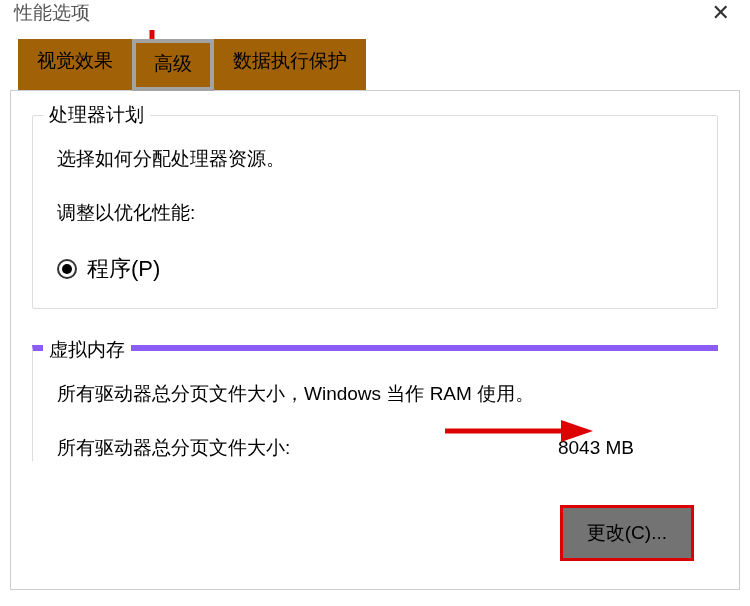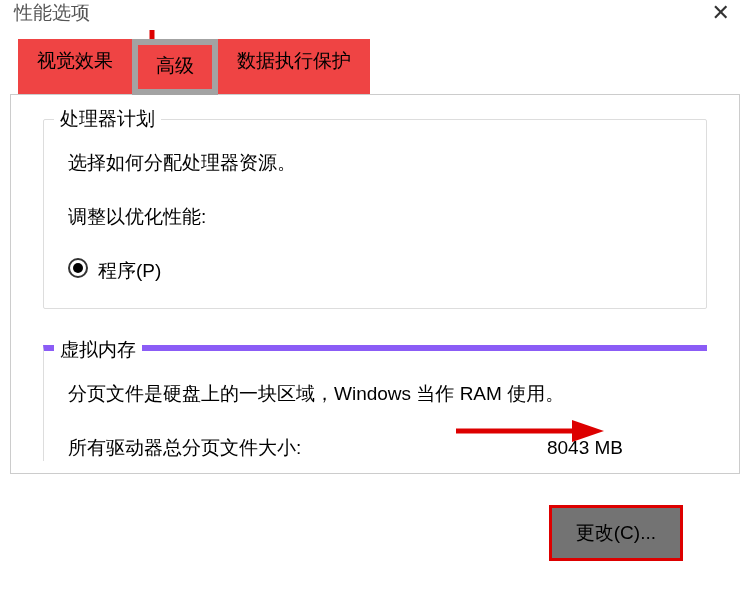--- a/index.html
+++ b/index.html
@@ -28,39 +28,39 @@
     }
     .tabs {
       display: flex;
       padding: 0 18px;
       position: relative;
       top: 1px;
     }
     .tab {
       padding: 8px 18px 10px;
       font-size: 19px;
-      background: #ef4444;
+      background: #a16207;
       border: 1px solid transparent;
       cursor: pointer;
       position: relative;
     }
     .tab-active {
       border: 1px solid #ccc;
       border-bottom: 1px solid #fff;
       z-index: 2;
     }
     .tab-highlight {
-      border: 6px solid #a3a3a3;
+      border: 4px solid #a3a3a3;
       z-index: 3;
     }
     .content {
       margin: 0 10px;
       border: 1px solid #ccc;
-      padding: 24px 32px;
-      height: 380px;
+      padding: 24px 21px;
+      height: 500px;
       position: relative;
     }
     .group {
       border: 1px solid #ddd;
       border-radius: 2px;
       padding: 30px 24px 24px;
       position: relative;
       margin-bottom: 36px;
     }
     .group-title {
@@ -75,23 +75,23 @@
       font-size: 19px;
       margin-bottom: 28px;
     }
     .radio-row {
       display: flex;
       align-items: center;
       gap: 140px;
     }
     .radio-item {
       display: flex;
-      align-items: flex-start;
+      align-items: center;
       gap: 10px;
-      font-size: 19px;
+      font-size: 22px;
       cursor: pointer;
     }
     .radio {
       width: 20px;
       height: 20px;
       border: 2px solid #333;
       border-radius: 50%;
       display: flex;
       align-items: center;
       justify-content: center;
@@ -178,21 +178,21 @@
         <span class="radio">
             <span class="radio-inner"></span>
           </span>
         <span>程序(P)</span>
       </div>
     </div>
   </div>
 
   <div class="vm-group">
     <div class="group-title">虚拟内存</div>
-    <div class="group-text">分页文件是硬盘上的一块区域，Windows 当作 RAM 使用。</div>
+    <div class="group-text">所有驱动器总分页文件大小，Windows 当作 RAM 使用。</div>
     <div class="row">
       <span>所有驱动器总分页文件大小:</span>
       <span class="row-value">8043 MB</span>
     </div>
     <button class="btn-change">更改(C)...</button>
 
     <svg class="arrow-right" viewBox="0 0 150 28">
       <line x1="2" y1="14" x2="118" y2="14" stroke="#d00" stroke-width="5"></line>
       <polygon points="150,14 118,3 118,25" fill="#d00"></polygon>
     </svg>

